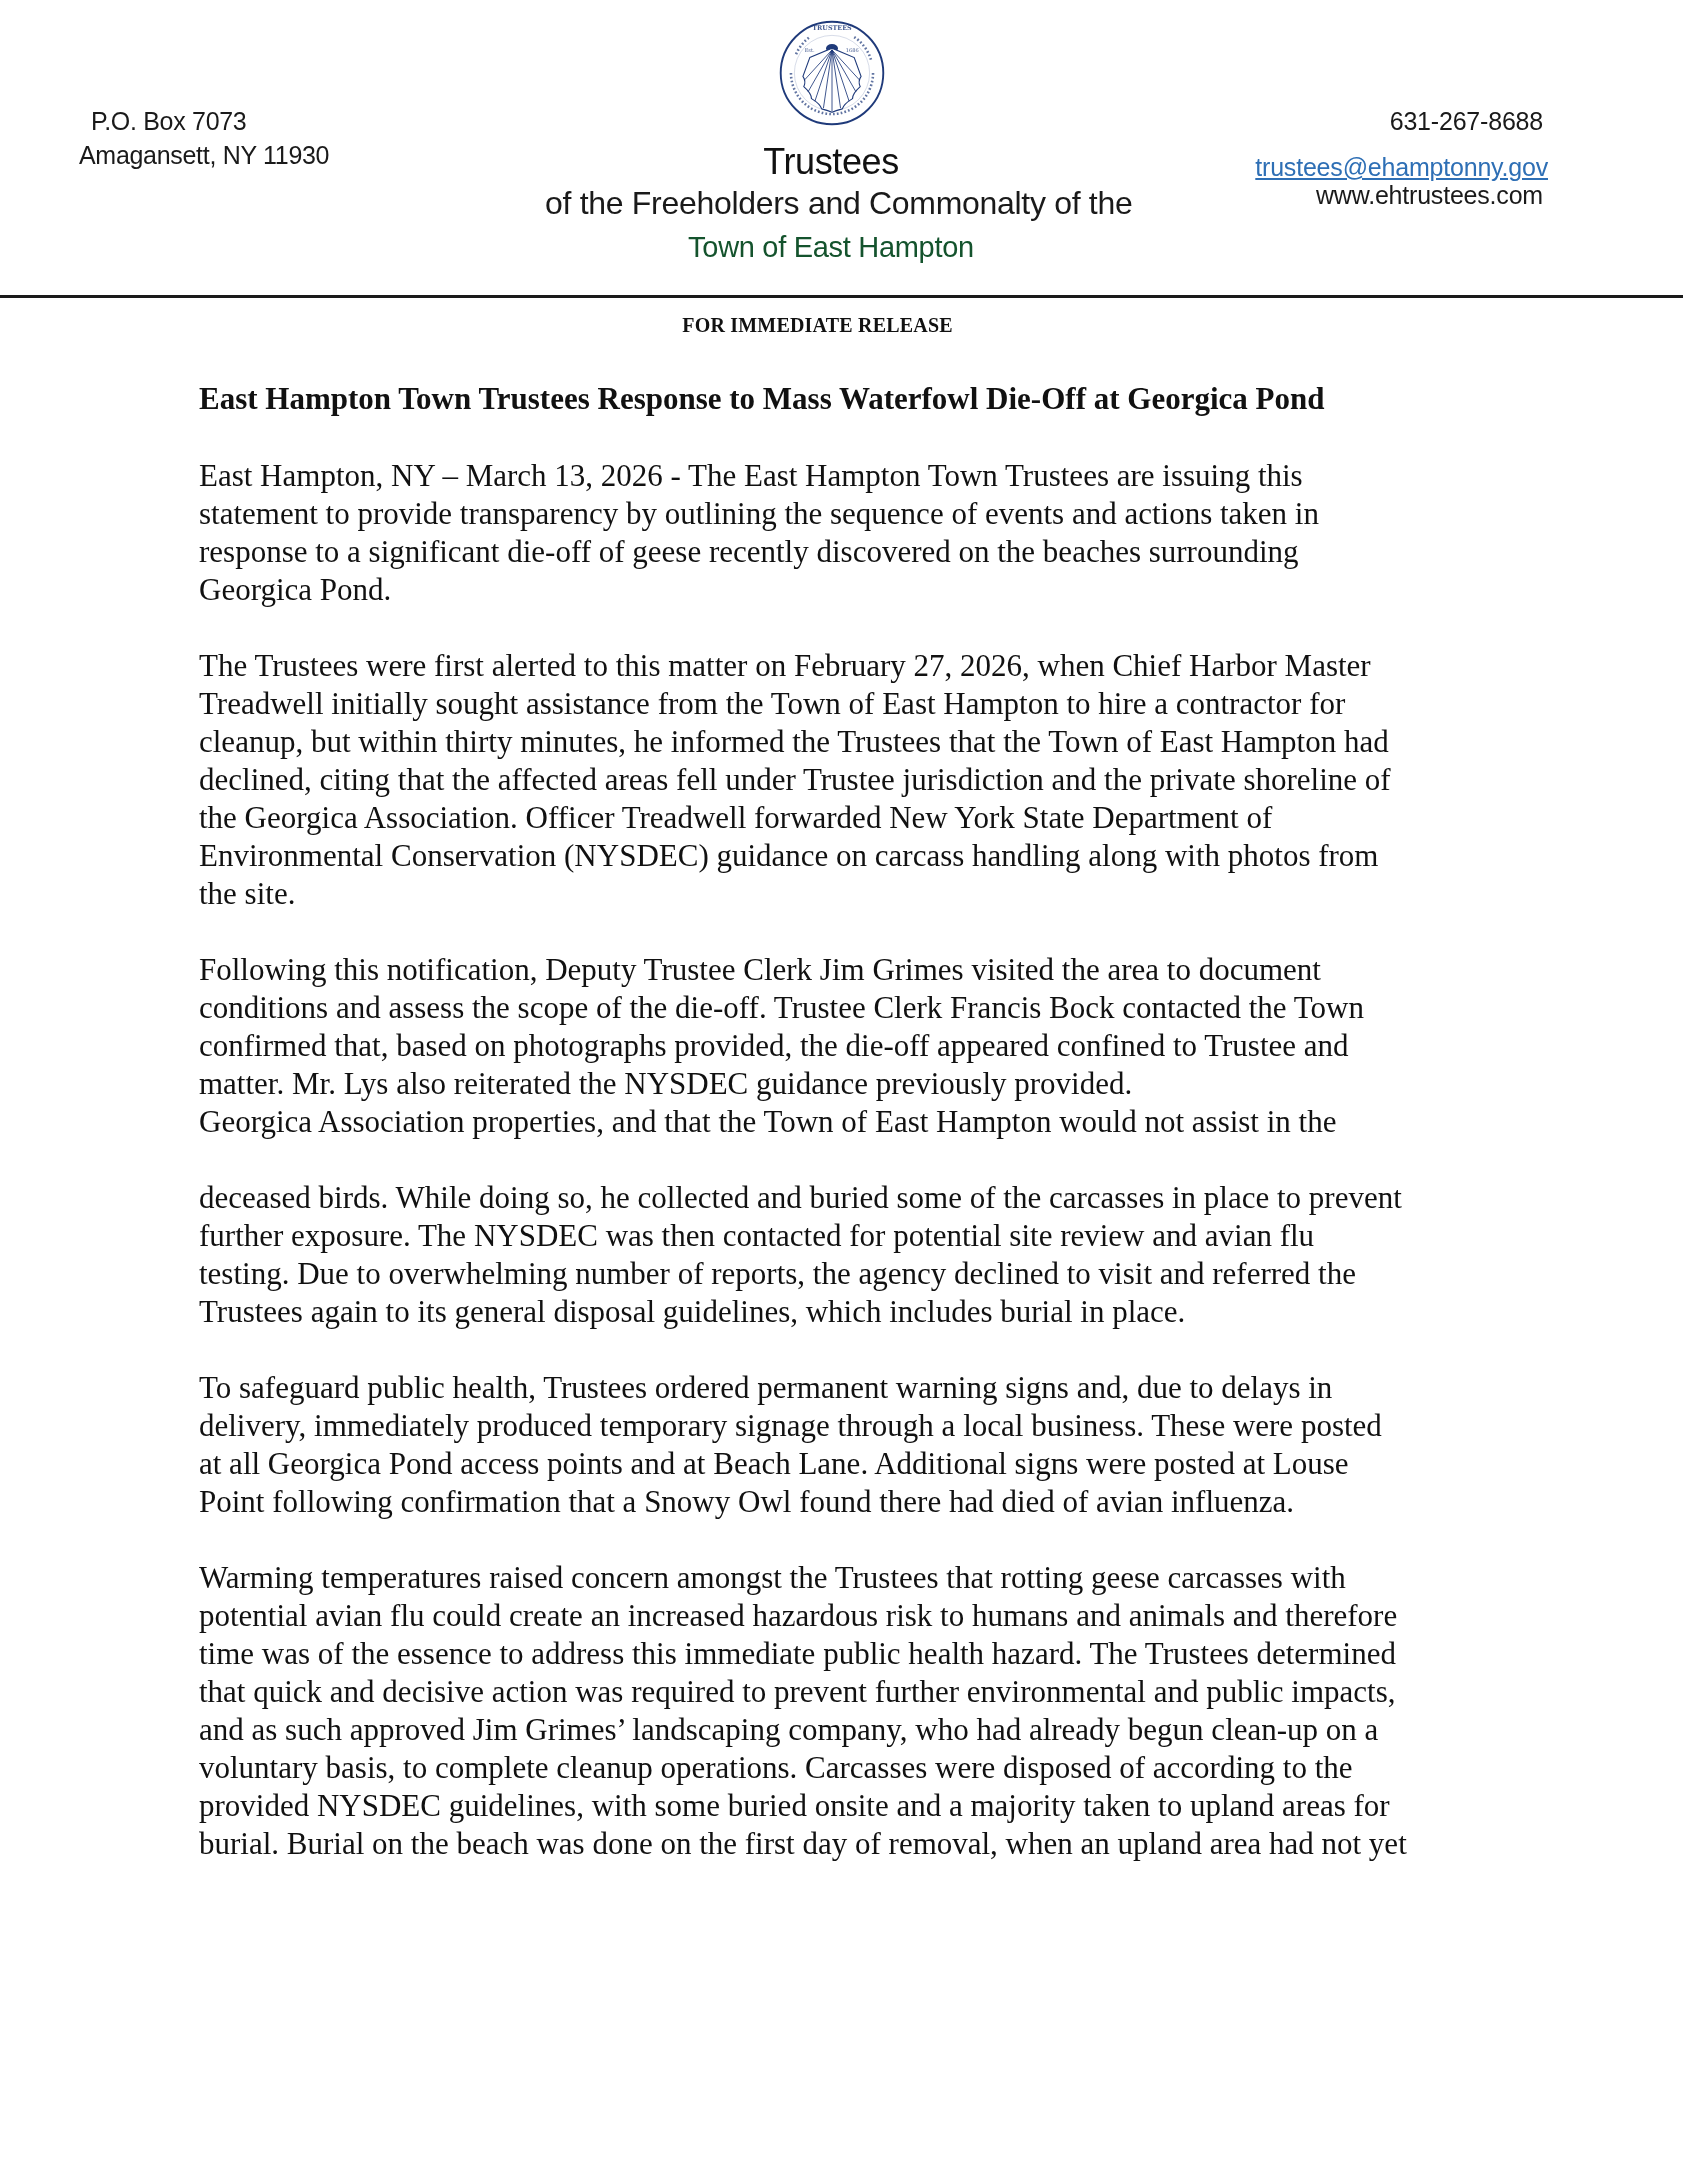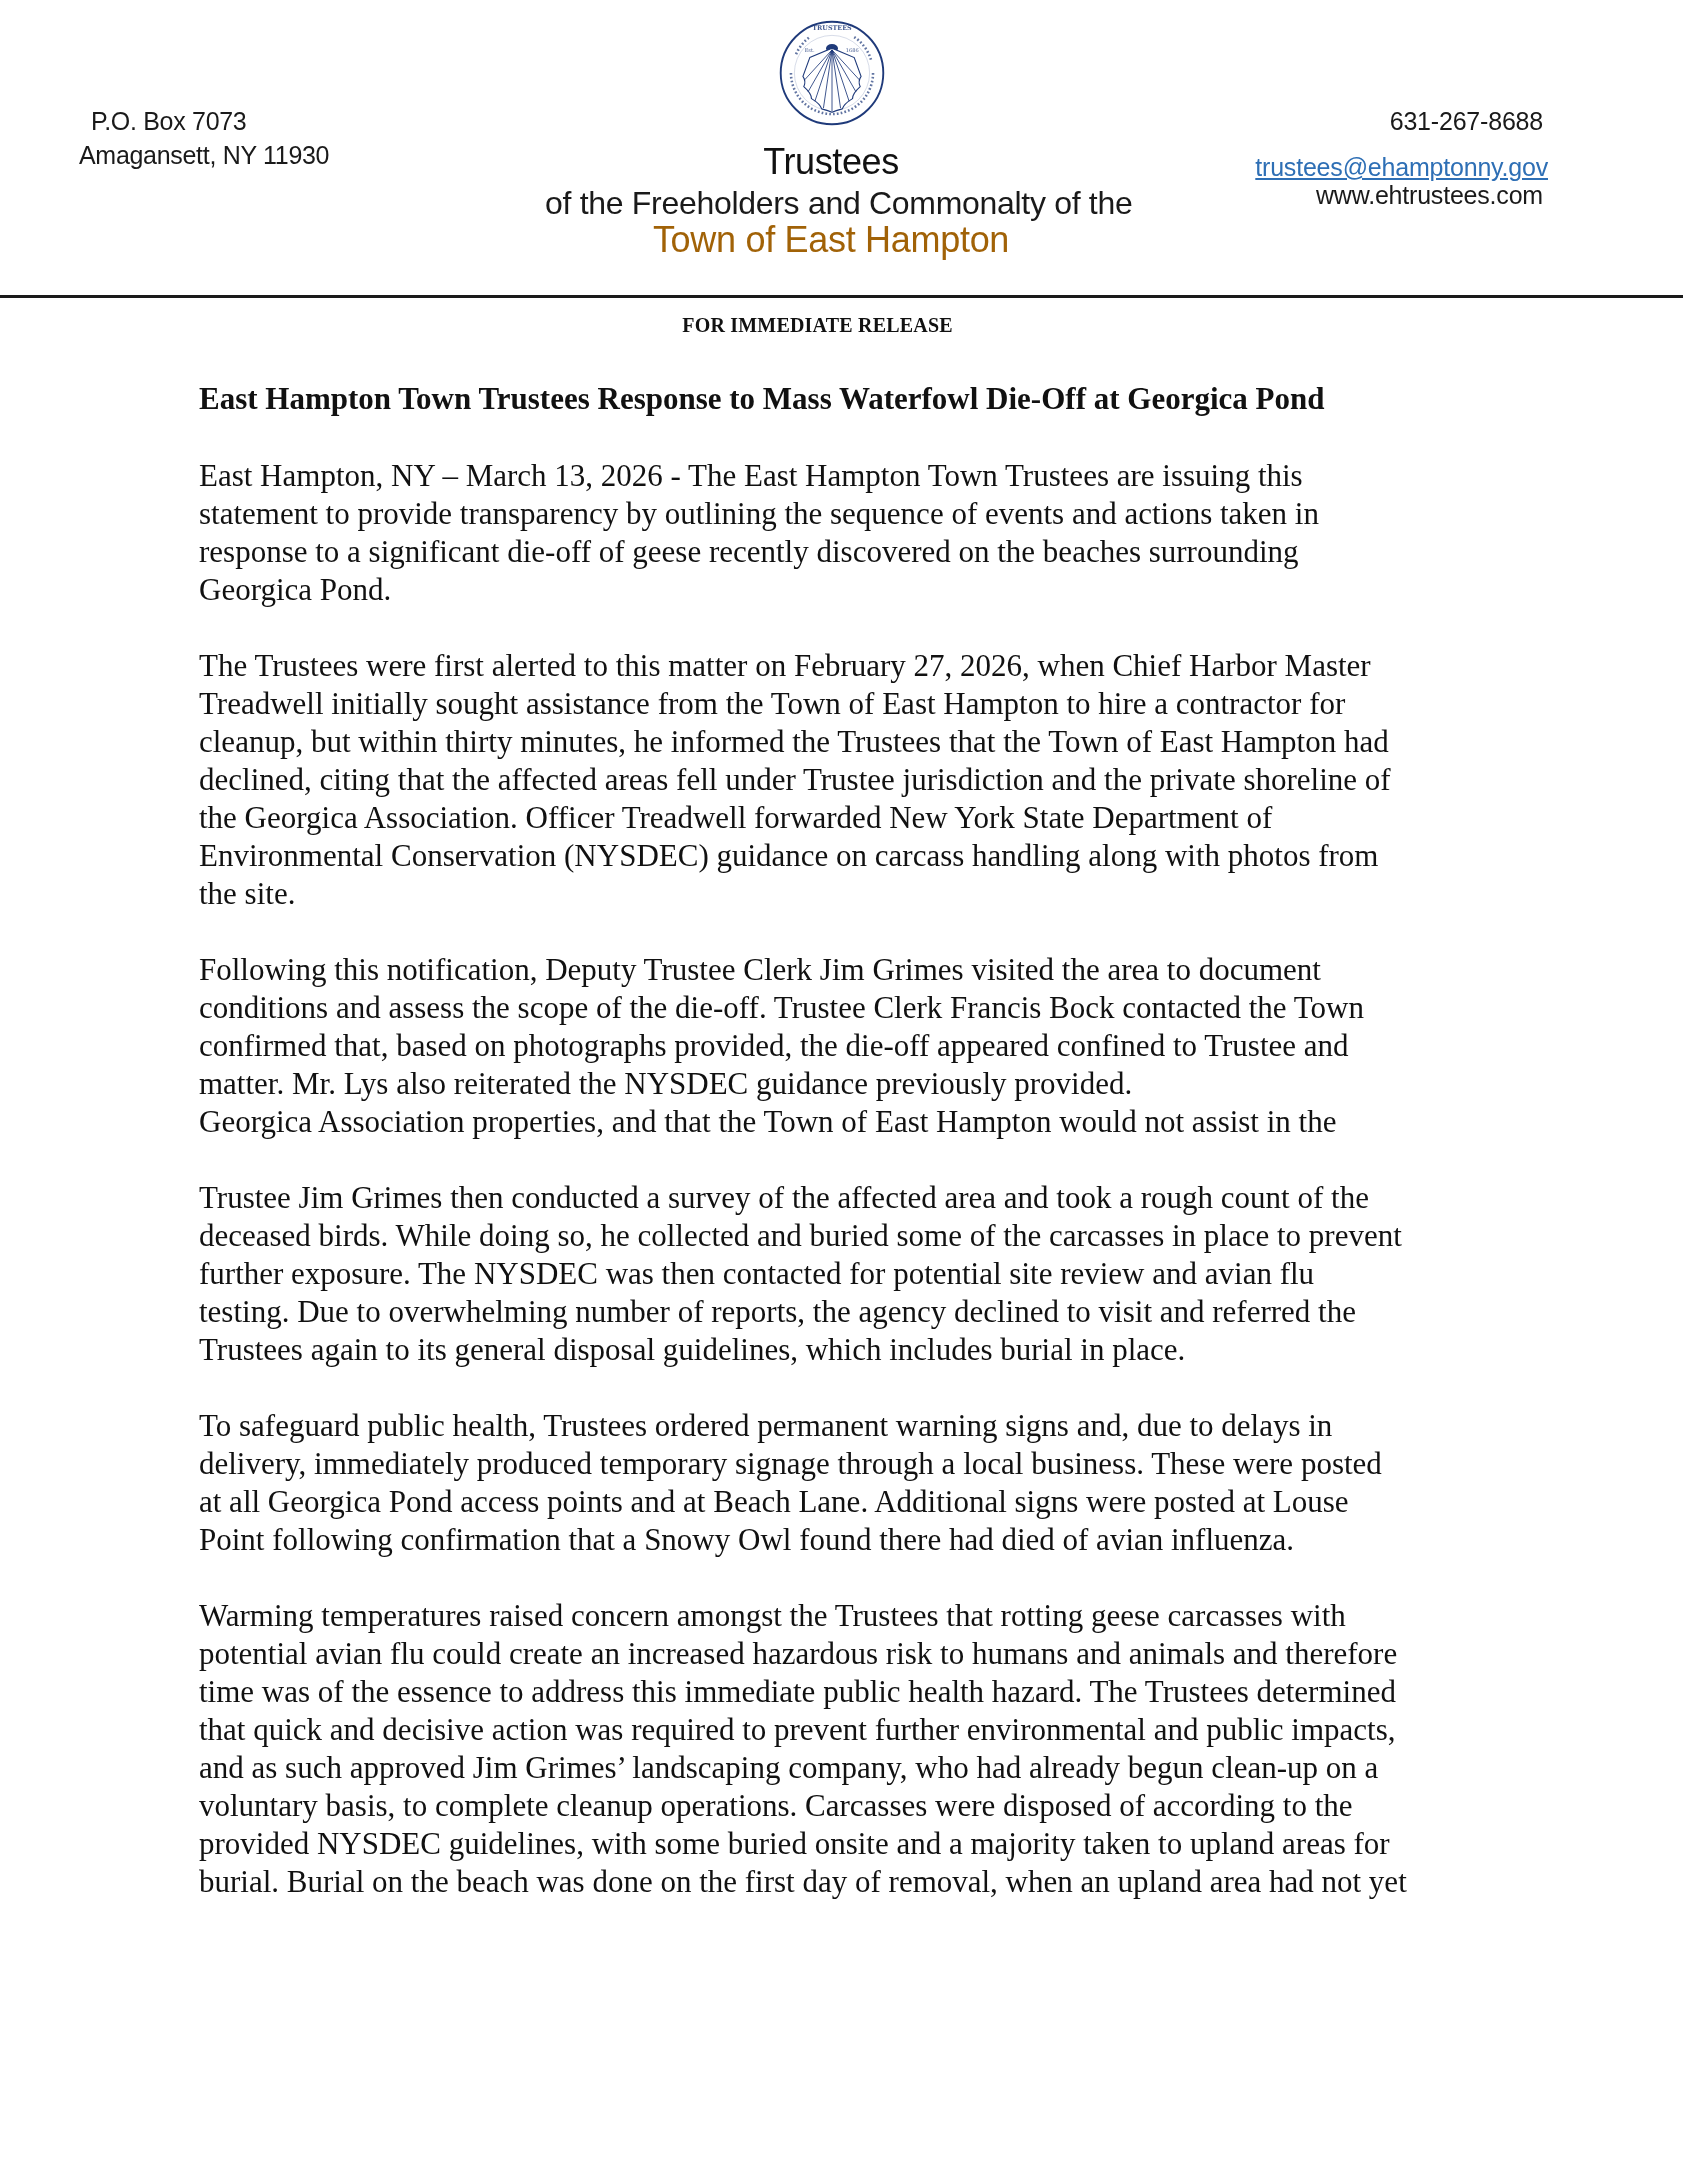--- a/index.html
+++ b/index.html
@@ -63,24 +63,24 @@
     letter-spacing: -0.4px;
   }
   .org-sub {
     top: 189px;
     font-size: 32px;
     line-height: 29px;
     color: #1a1a1a;
     letter-spacing: -0.3px;
   }
   .org-town {
-    top: 223px;
-    font-size: 36px;
+    top: 230px;
+    font-size: 29px;
     line-height: 34px;
-    color: #a16207;
+    color: #14532d;
     letter-spacing: -0.3px;
   }
   .rule {
     position: absolute;
     left: 0;
     top: 295px;
     width: 1683px;
     height: 2.6px;
     background: #1a1a1a;
   }
@@ -195,21 +195,20 @@
 
   <p class="para">
     <span class="line">Following this notification, Deputy Trustee Clerk Jim Grimes visited the area to document</span>
     <span class="line">conditions and assess the scope of the die-off. Trustee Clerk Francis Bock contacted the Town</span>
     <span class="line">confirmed that, based on photographs provided, the die-off appeared confined to Trustee and</span>
     <span class="line">matter. Mr. Lys also reiterated the NYSDEC guidance previously provided.</span>
     <span class="line">Georgica Association properties, and that the Town of East Hampton would not assist in the</span>
   </p>
 
   <p class="para">
-    <span class="line">Trustee Jim Grimes then conducted a survey of the affected area and took a rough count of the</span>
     <span class="line">deceased birds. While doing so, he collected and buried some of the carcasses in place to prevent</span>
     <span class="line">further exposure. The NYSDEC was then contacted for potential site review and avian flu</span>
     <span class="line">testing. Due to overwhelming number of reports, the agency declined to visit and referred the</span>
     <span class="line">Trustees again to its general disposal guidelines, which includes burial in place.</span>
   </p>
 
   <p class="para">
     <span class="line">To safeguard public health, Trustees ordered permanent warning signs and, due to delays in</span>
     <span class="line">delivery, immediately produced temporary signage through a local business. These were posted</span>
     <span class="line">at all Georgica Pond access points and at Beach Lane. Additional signs were posted at Louse</span>

